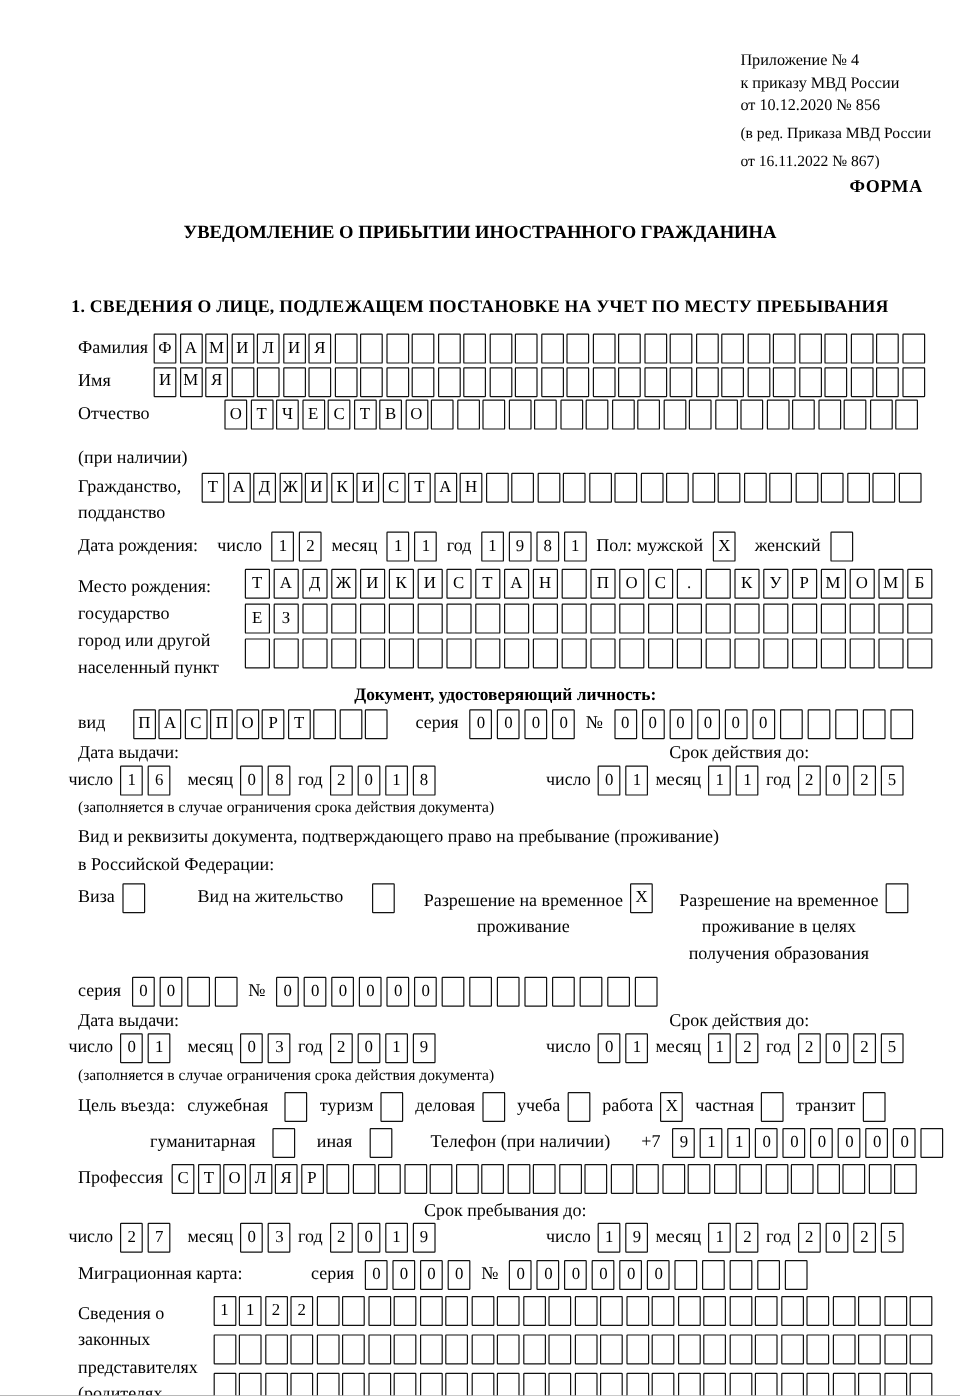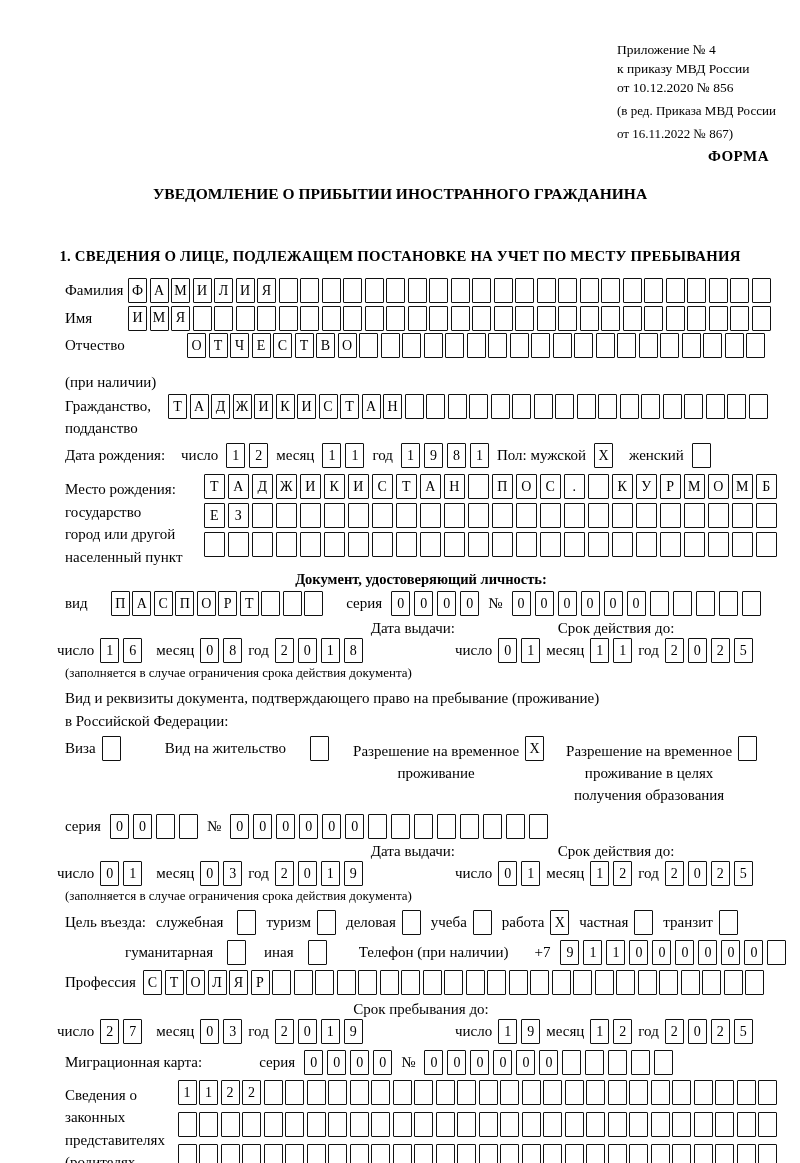--- a/index.html
+++ b/index.html
@@ -23,21 +23,21 @@
   .cell {
     width:19px; height:25px; border:1.6px solid #111;
     display:inline-flex; align-items:center; justify-content:center;
     font-size:14px; flex:0 0 auto; background:#fff; border-radius:1px;
   }
   .w21 .cell { width:21.5px; }
   .dgap { gap:4px; }
   .stack { display:flex; flex-direction:column; gap:4px; }
   .ml { margin-left:8px; } .ml2 { margin-left:14px; }
   .datehdr { display:flex; font-size:15px; margin:4px 0 1px 0; }
-  .datehdr .c1 { width:390px; text-align:right; }
+  .datehdr .c1 { width:390px; text-align:left; }
   .datehdr .c2 { flex:1; text-align:center; }
   .daterow { display:flex; align-items:flex-start; margin-bottom:1px; margin-left:-8px; }
   .daterow .c1 { width:398px; display:flex; align-items:flex-start; gap:6px; }
   .daterow .c2 { flex:1; display:flex; align-items:flex-start; gap:6px; }
   .note { font-size:13px; margin:2px 2px 6px 0; }
   .para { margin:4px 0 2px 0; line-height:23px; }
   .cbgroup { display:flex; align-items:flex-start; gap:6px; }
   .cbgroup .txt { padding-top:4px; }
   .center2 { text-align:center; line-height:22px; padding-top:4px; }
   .dochead { text-align:center; font-weight:bold; font-size:14.5px; margin:3px 0 3px 0; }

